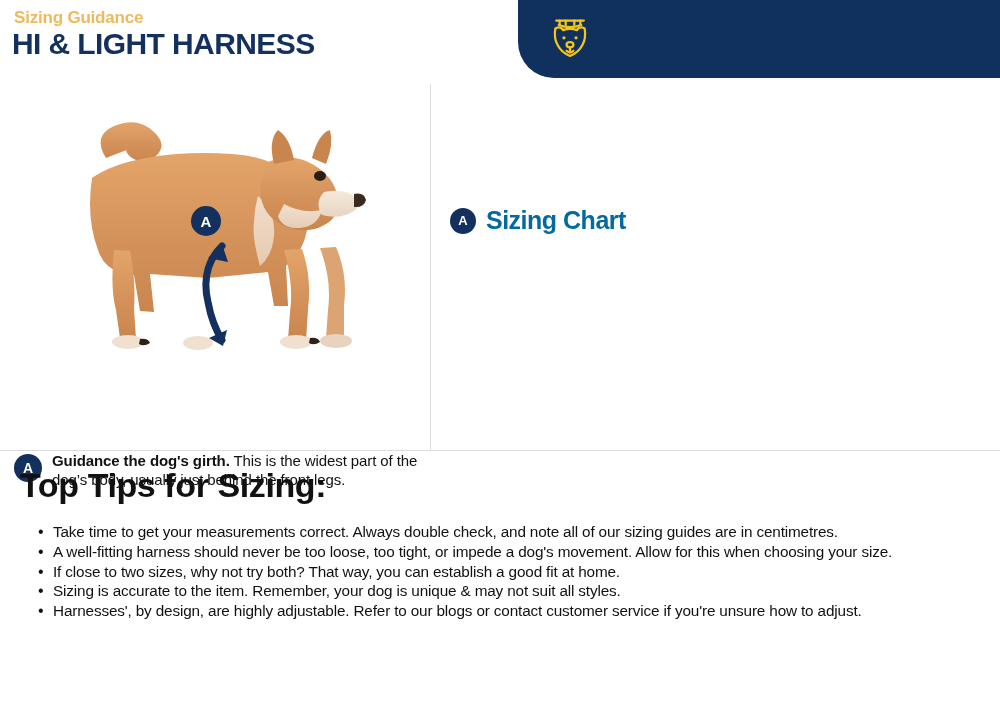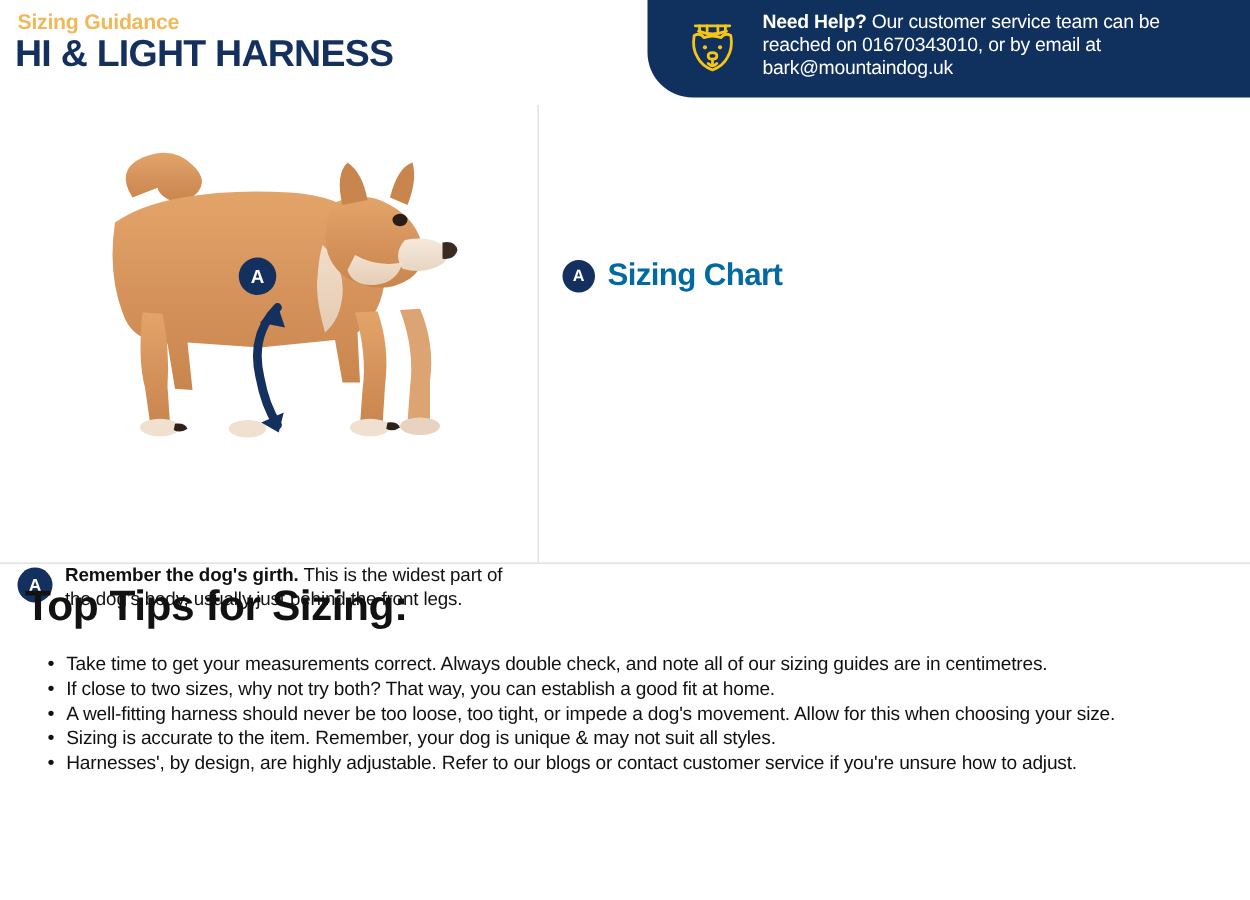--- a/index.html
+++ b/index.html
@@ -111,23 +111,20 @@
           <path d="M17 15 q13 5 26 0"></path>
           <path d="M13 19 q-2 12 3 20 q4 8 14 12 q10 -4 14 -12 q5 -8 3 -20 q-6 -3 -9 2 q-8 -3 -16 0 q-3 -5 -9 -2 z"></path>
           <circle cx="23" cy="30" r="1.9" fill="#f5c518" stroke="none"></circle>
           <circle cx="37" cy="30" r="1.9" fill="#f5c518" stroke="none"></circle>
           <path d="M30 35 q-4 0 -4 3 q0 3 4 3 q4 0 4 -3 q0 -3 -4 -3 z"></path>
           <path d="M30 41 v4"></path>
           <path d="M26 45 q4 4 8 0"></path>
         </g>
       </svg>
     </span>
-    <div class="help-text">
-      <b>Need Help?</b><span> Our customer service team can be reached on 01670343010, or by email at bark@mountaindog.uk</span>
-    </div>
   </div>
 
   <div class="illus-panel">
     <span class="dog-photo">
       <svg viewBox="0 0 330 262" width="330" height="262" aria-hidden="true">
         <defs>
           <linearGradient id="fur" x1="0" y1="0" x2="0" y2="1">
             <stop offset="0%" stop-color="#e3a469"></stop>
             <stop offset="55%" stop-color="#d4925a"></stop>
             <stop offset="100%" stop-color="#c9854e"></stop>
@@ -176,39 +173,39 @@
         <path d="M42 20 l-14 14 l20 4 z" fill="#13305e"></path>
         <path d="M43 122 l-14 -8 l18 -8 z" fill="#13305e"></path>
       </svg>
     </span>
 
     <span class="badge badge-a-photo">A</span>
 
     <div class="measure-note">
       <span class="badge badge-a-note">A</span>
       <div class="measure-text">
-        <b>Remember the dog's girth.</b><span> This is the widest part of the dog’s body, usually just behind the front legs.</span>
+        <b>Guidance the dog's girth.</b><span> This is the widest part of the dog’s body, usually just behind the front legs.</span>
       </div>
     </div>
   </div>
 
   <div class="v-divider"></div>
   <div class="h-divider"></div>
 
   <div class="chart-panel">
     <div class="chart-head">
       <span class="badge badge-a-chart">A</span>
       <span class="chart-title">Sizing Chart</span>
     </div>
   </div>
 
   <div class="tips">
     <h2 class="tips-title">Top Tips for Sizing:</h2>
     <ul class="tips-list">
         <li>Take time to get your measurements correct. Always double check, and note all of our sizing guides are in centimetres.</li>
+        <li>A well-fitting harness should never be too loose, too tight, or impede a dog's movement. Allow for this when choosing your size.</li>
         <li>If close to two sizes, why not try both? That way, you can establish a good fit at home.</li>
-        <li>A well-fitting harness should never be too loose, too tight, or impede a dog's movement. Allow for this when choosing your size.</li>
         <li>Sizing is accurate to the item. Remember, your dog is unique &amp; may not suit all styles.</li>
         <li>Harnesses', by design, are highly adjustable. Refer to our blogs or contact customer service if you're unsure how to adjust.</li>
       </ul>
   </div>
 
 </div>
 
 </body></html>

